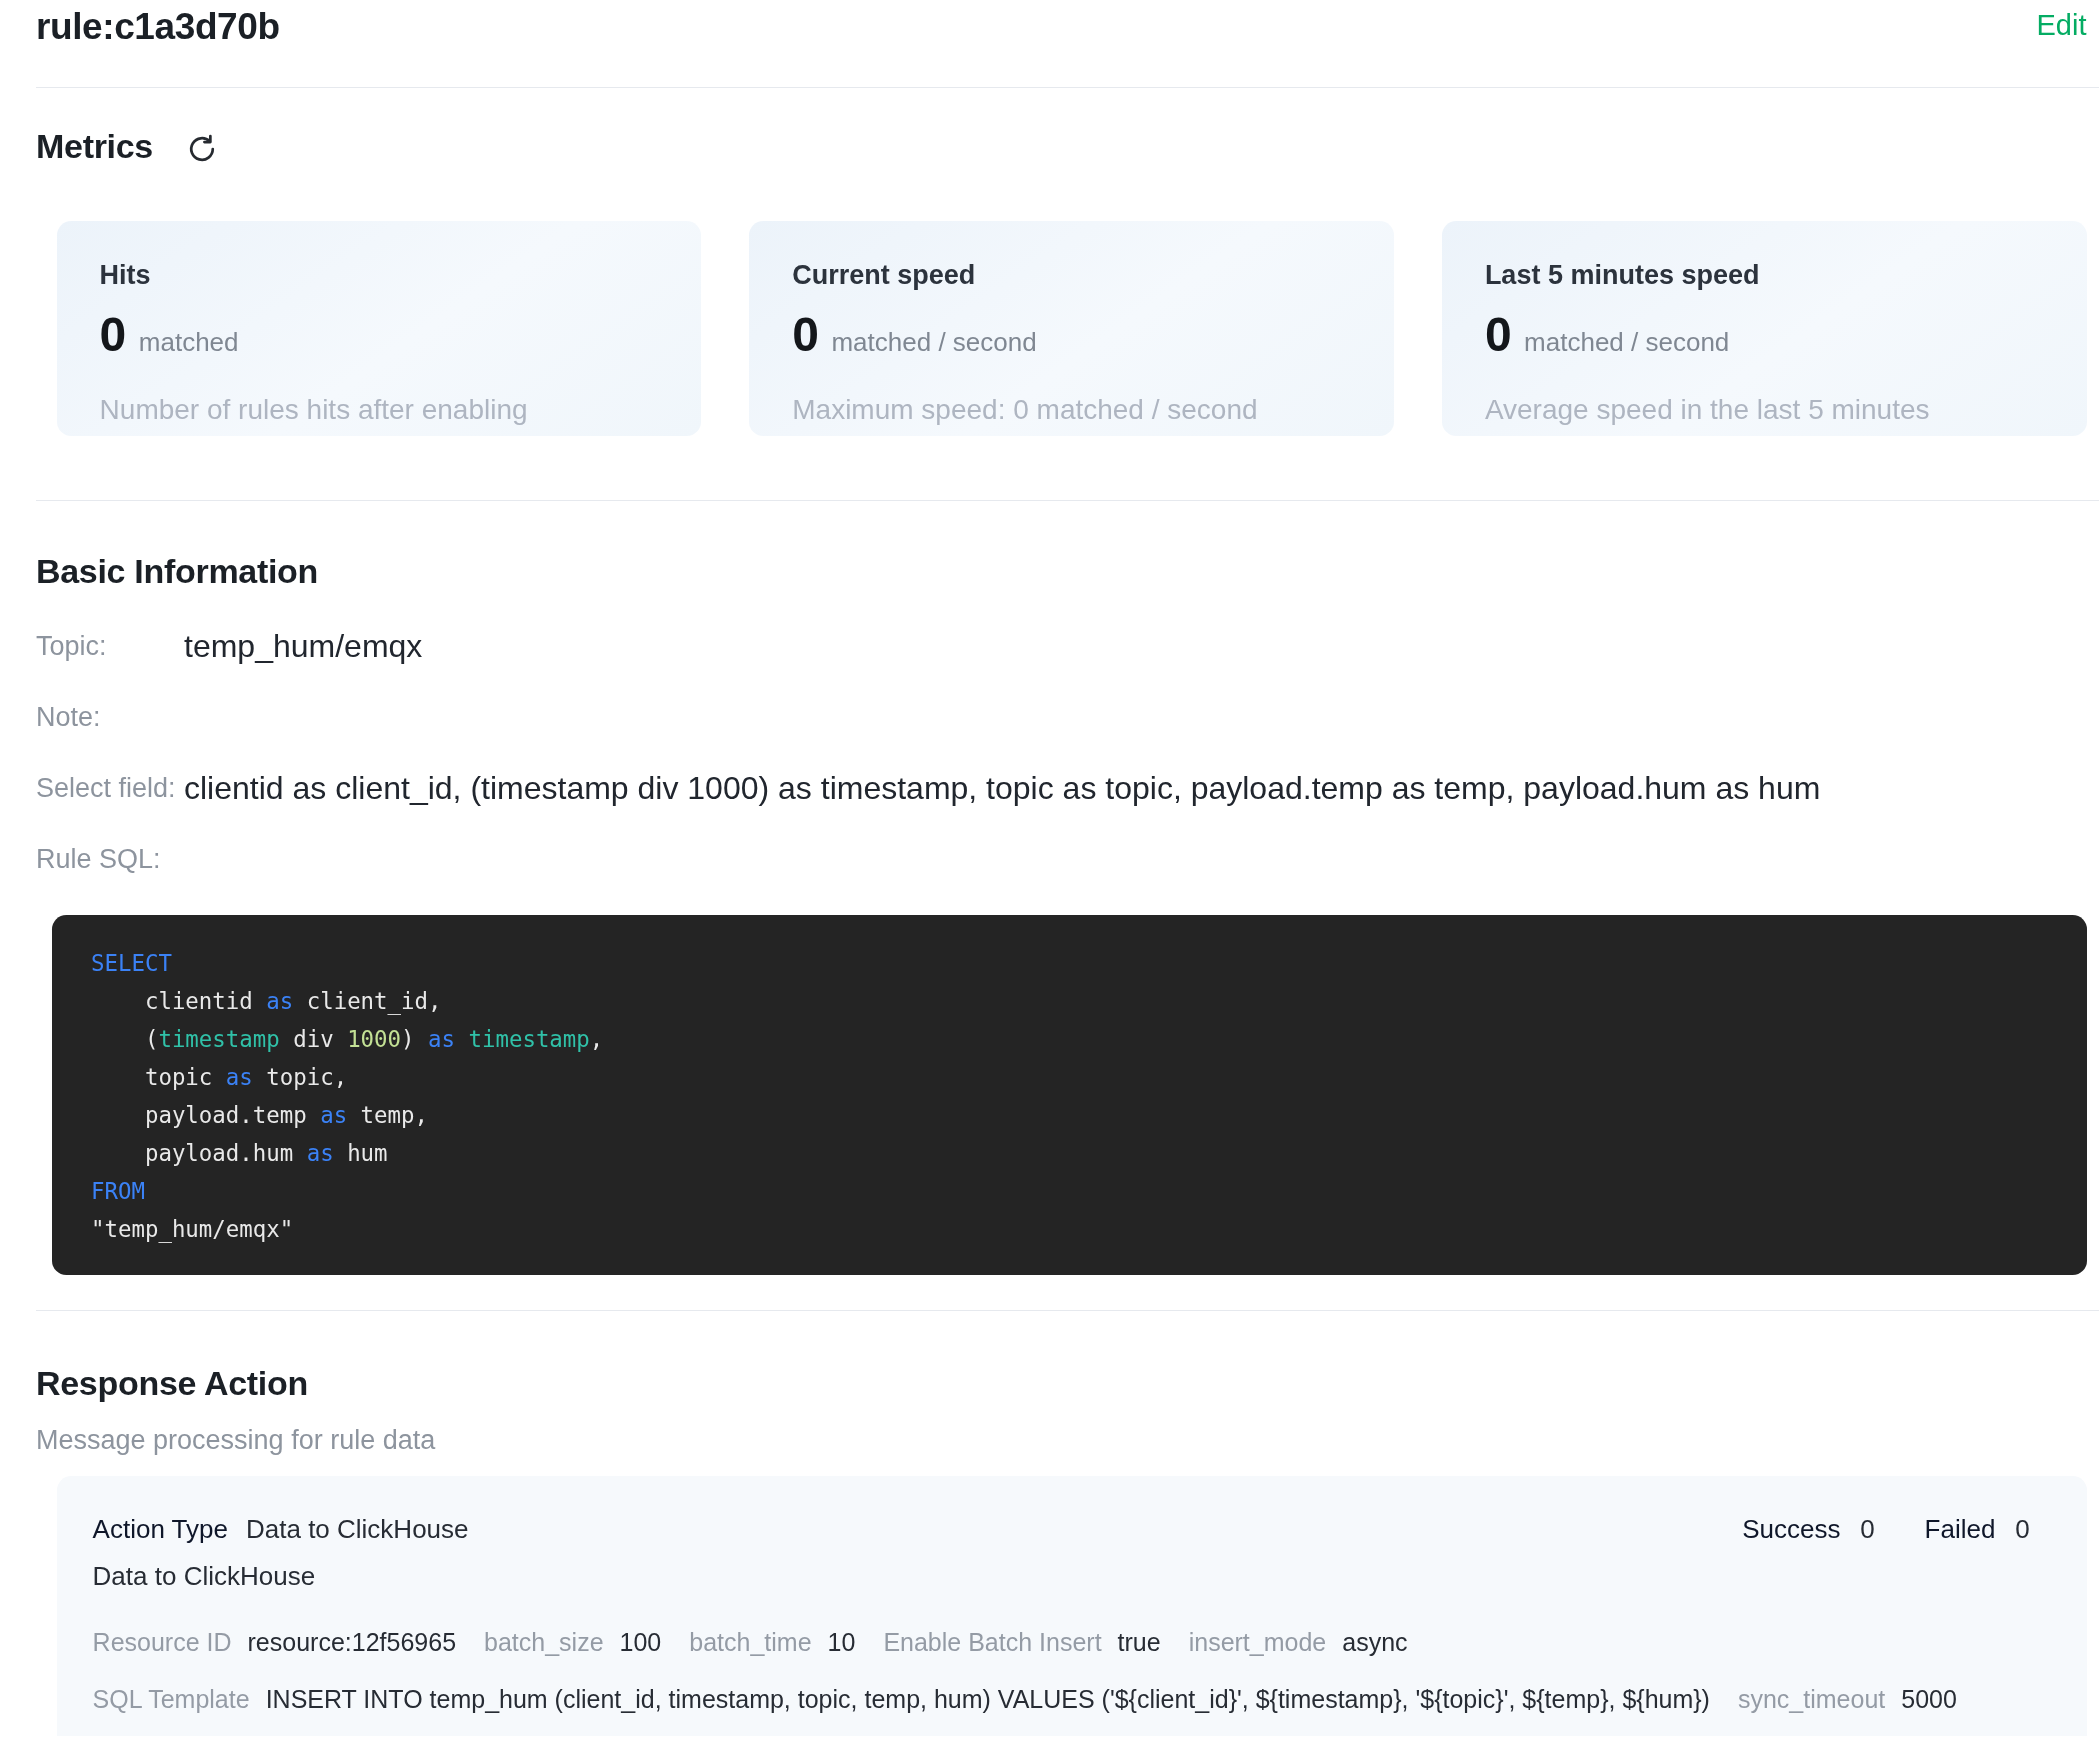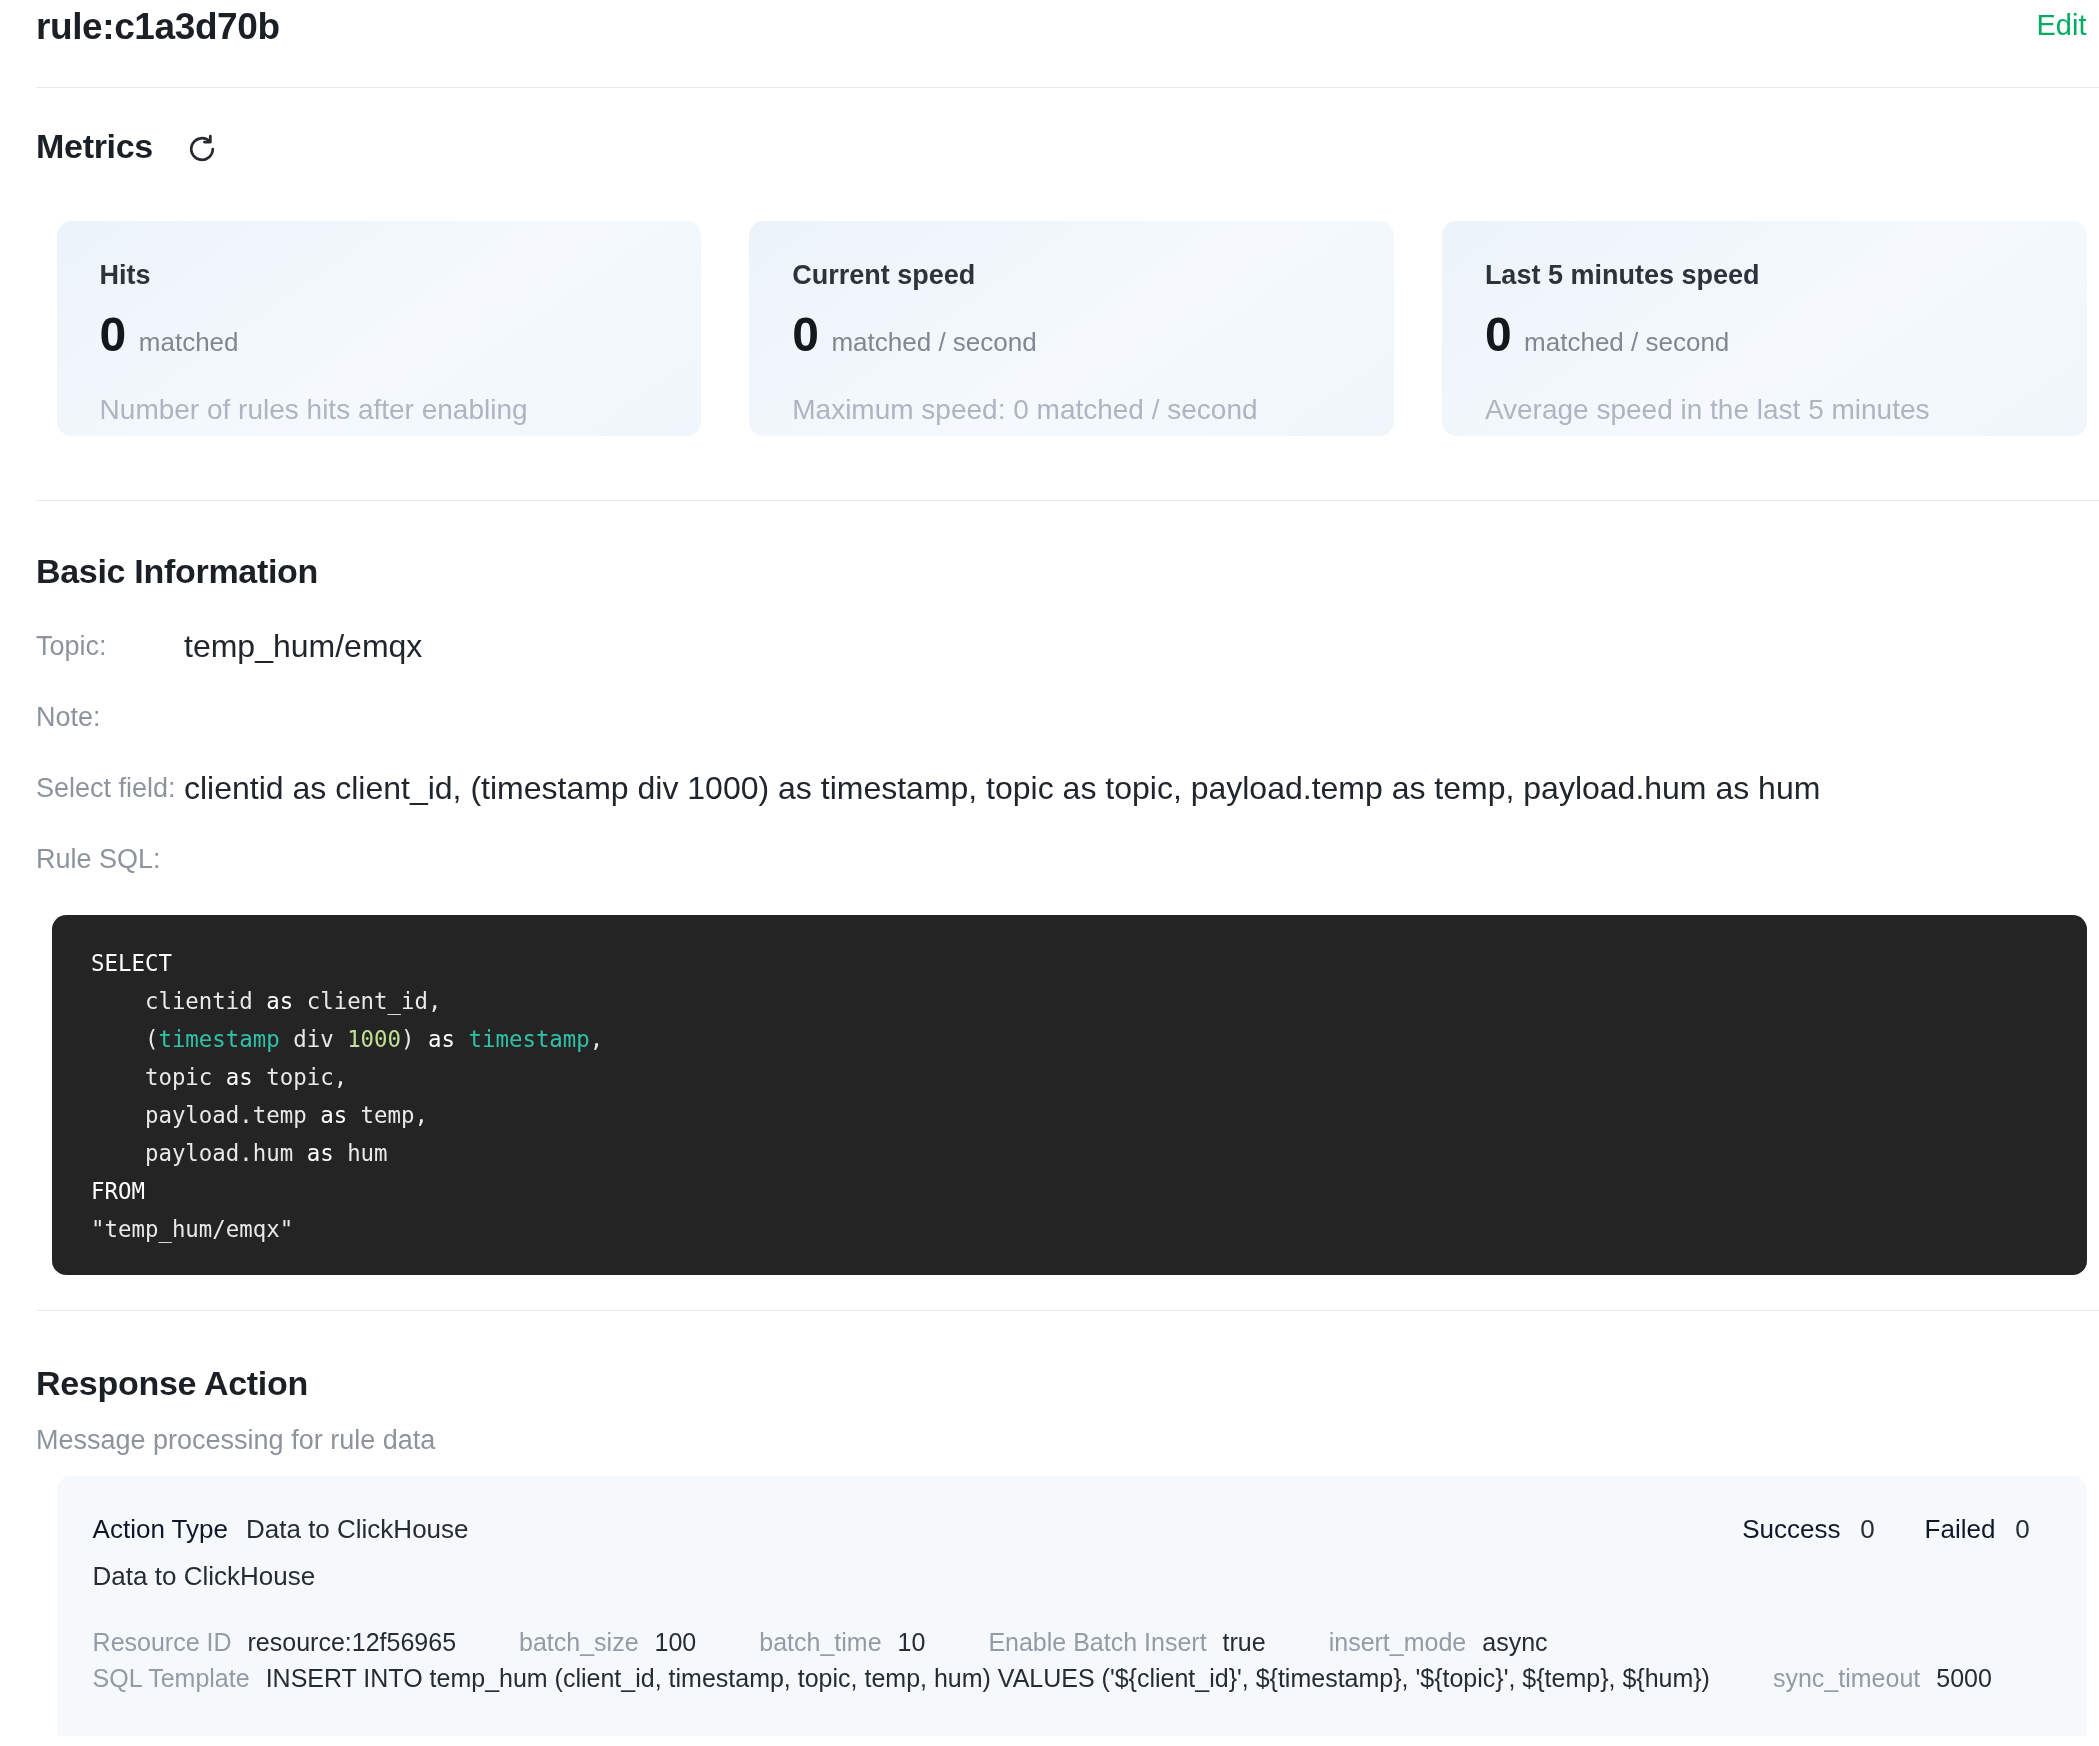--- a/index.html
+++ b/index.html
@@ -37,39 +37,39 @@
   .info-rows { margin-top:39px; }
   .info-row { display:flex; margin-bottom:41px; line-height:30px; }
   .info-label { width:148px; flex:0 0 148px; font-size:27px; color:#8d949e; }
   .info-value { font-size:32px; color:#21262e; white-space:nowrap; }
 
   
   .code-block { margin-left:16px; margin-top:0; width:2035px; background:#242424; border-radius:14.3px;
     padding:29px 36px 27px 39px; }
   .code-pre { font-family:"DejaVu Sans Mono","Liberation Mono",monospace; font-size:22.4px; line-height:38px;
     white-space:pre; }
-  .tok-kw  { color:#ffffff; }
+  .tok-kw  { color:#3b82f6; }
   .tok-fn  { color:#30c1a8; }
   .tok-num { color:#c3e195;margin-top:12px; }
   .tok-p   { color:#e9e9e9; }
 
   
   .response-heading { margin-top:52px; }
   .response-sub { margin-top:19.7px; font-size:27px; color:#8d949e; line-height:32px; }
   .action-card { margin-top:19.7px; margin-left:20.6px; width:2030px; height:260px; background:#f6f9fc;
     border-radius:14.3px 14.3px 0 0; padding:38px 39px 0 36px; }
   .action-head-row { display:flex; justify-content:space-between; align-items:baseline; }
   .action-type-pair { display:flex; align-items:baseline; gap:18px; }
   .a-label { font-size:26px; color:#0f172a; }
   .a-value { font-size:26px; color:#272c34; }
   .action-counters { display:flex; gap:50px; margin-right:18px; }
   .counter-pair { display:flex; align-items:baseline; gap:19.7px; }
   .action-name { margin-top:16px; font-size:26px; color:#272c34; line-height:30px; }
   .detail-rows { margin-top:36px; }
-  .detail-row { display:flex; gap:63px; margin-bottom:6px; white-space:nowrap; line-height:30px; }
+  .detail-row { display:flex; gap:28px; margin-bottom:27px; white-space:nowrap; line-height:30px; }
   .pair { display:inline-flex; align-items:baseline; gap:16px; }
   .dlabel { font-size:25px; color:#949ba5; }
   .dvalue { font-size:25px; color:#272c34; }
 </style>
 </head>
 <body>
 
 <div class="page">
 
   <div class="page-header">

